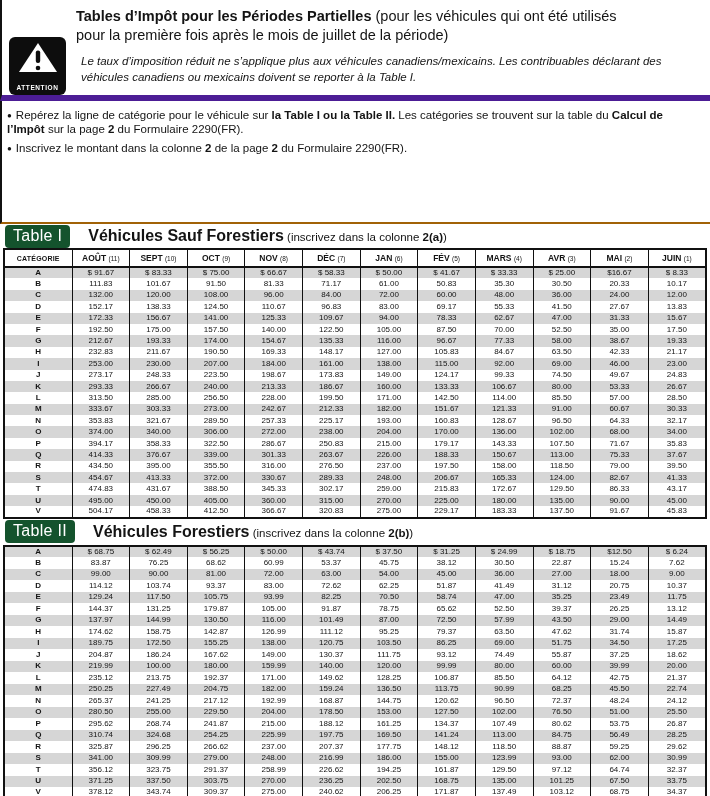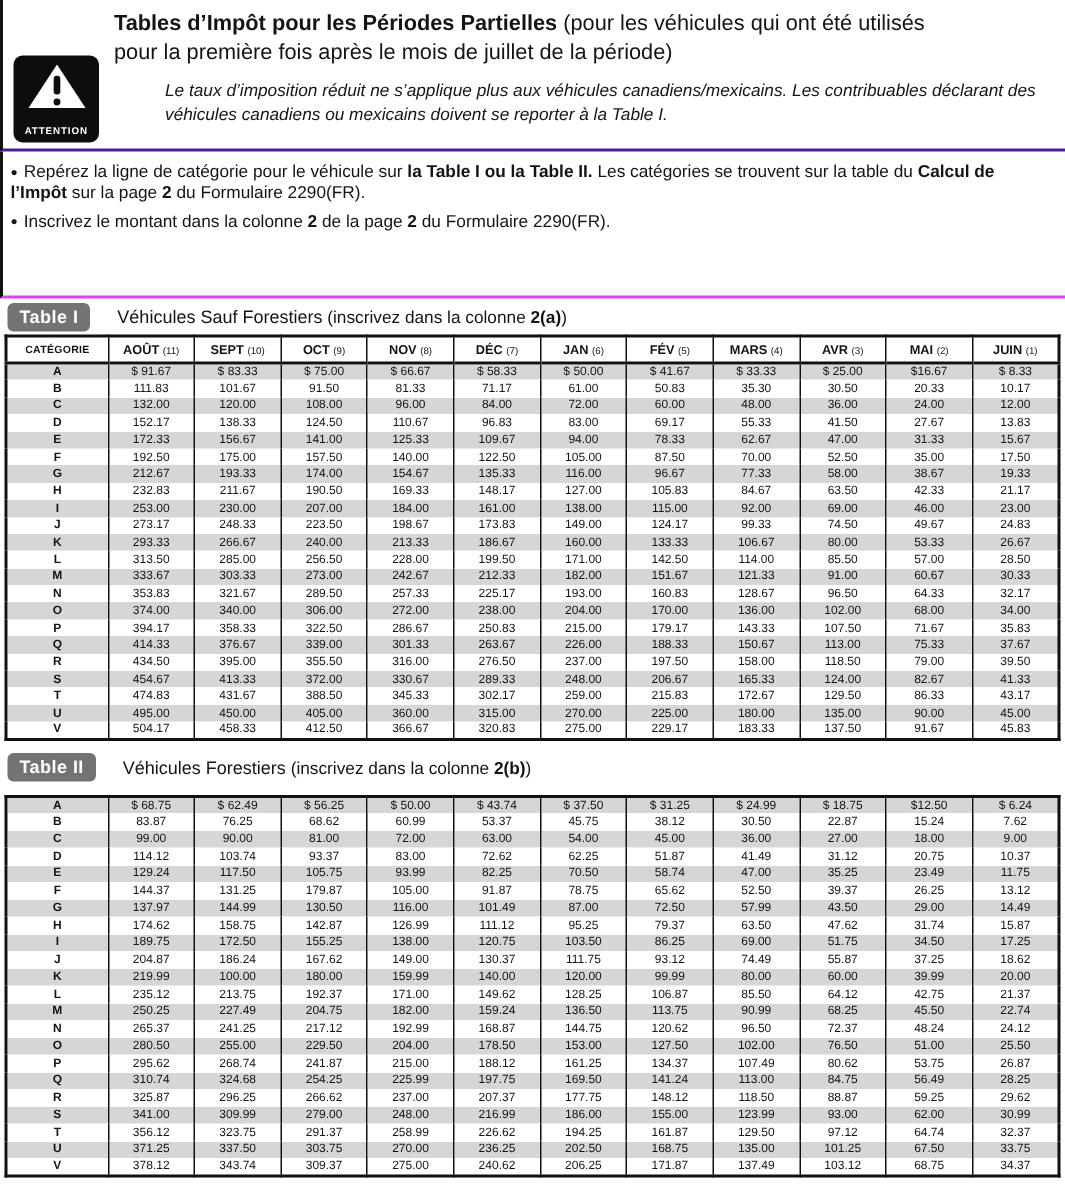--- a/index.html
+++ b/index.html
@@ -5,46 +5,46 @@
   * { box-sizing: border-box; }
   html, body { margin:0; padding:0; background:#ffffff; }
   .page {
     width:710px; height:796px; position:relative; overflow:hidden;
     background:#ffffff; color:#141414;
     font-family:"Liberation Sans", sans-serif;
   }
   .edge { border-left:2px solid #111; }
 
   
-  .header-section { position:relative; height:101px; border-bottom:2px solid #4c1d95; }
+  .header-section { position:relative; height:101px; border-bottom:6px solid #4c1d95; }
   .page-title { margin-left:74px; padding-top:7px; width:565px; font-size:14.5px; line-height:1.32; }
   .t-bold { font-weight:bold; }
   .attn-box {
     position:absolute; left:7px; top:37px; width:57px; height:58px;
     background:#0d0d0d; border-radius:6px;
     display:flex; flex-direction:column; align-items:center;
   }
   .attn-box svg { margin-top:5px; }
   .attn-label { color:#fff; font-size:6.5px; font-weight:bold; letter-spacing:0.6px; margin-top:auto; margin-bottom:4px; }
-  .attn-note { margin-left:108px; margin-top:9px; width:600px; font-style:italic; font-size:11.5px; line-height:1.35; }
+  .attn-note { margin-left:79px; margin-top:9px; width:600px; font-style:italic; font-size:11.5px; line-height:1.35; }
 
   
-  .instructions { border-bottom:2px solid #d946ef; padding:7px 10px 0 5px; height:98px; font-size:11.5px; line-height:1.24; }
+  .instructions { border-bottom:2px solid #a16207; padding:7px 10px 0 5px; height:123px; font-size:11.5px; line-height:1.24; }
   .instruction-item { margin-bottom:4px; }
   .instruction-item b { font-weight:bold; }
   .dot { font-size:8px; vertical-align:1px; margin-right:4px; }
 
   
   .table-caption { display:flex; align-items:center; height:24px; padding-left:5px; }
   .badge {
-    background:#737373; color:#fff; font-weight:bold; font-size:12px;
+    background:#14532d; color:#fff; font-weight:normal; font-size:16px;
     padding:2px 8px 3px; border-radius:4px; letter-spacing:0.3px;
   }
   .cap-text { margin-left:18px; font-size:11.5px; }
-  .cap-text .cap-main { font-weight:normal; font-size:12px; }
+  .cap-text .cap-main { font-weight:bold; font-size:16px; }
 
   
   table.tax {
     width:704px; margin-left:3px; border-collapse:collapse; table-layout:fixed;
     border:2px solid #111;
   }
   .tax th, .tax td {
     border-left:1px solid #111; border-right:1px solid #111;
     padding:0; text-align:center; vertical-align:middle; white-space:nowrap; overflow:hidden;
   }
@@ -427,21 +427,21 @@
           <td>275.00</td>
           <td>229.17</td>
           <td>183.33</td>
           <td>137.50</td>
           <td>91.67</td>
           <td>45.83</td>
         </tr>
       </tbody>
   </table>
 
-  <div class="table-caption" style="height:36px">
+  <div class="table-caption" style="height:26px">
     <span class="badge">Table II</span>
     <span class="cap-text">
       <span class="cap-main">Véhicules Forestiers</span>
       <span><span>(inscrivez dans la colonne </span><b>2(b)</b><span>)</span></span>
     </span>
   </div>
   <table class="tax" id="table2-table">
     <colgroup>
         <col style="width:68px">
         <col>

